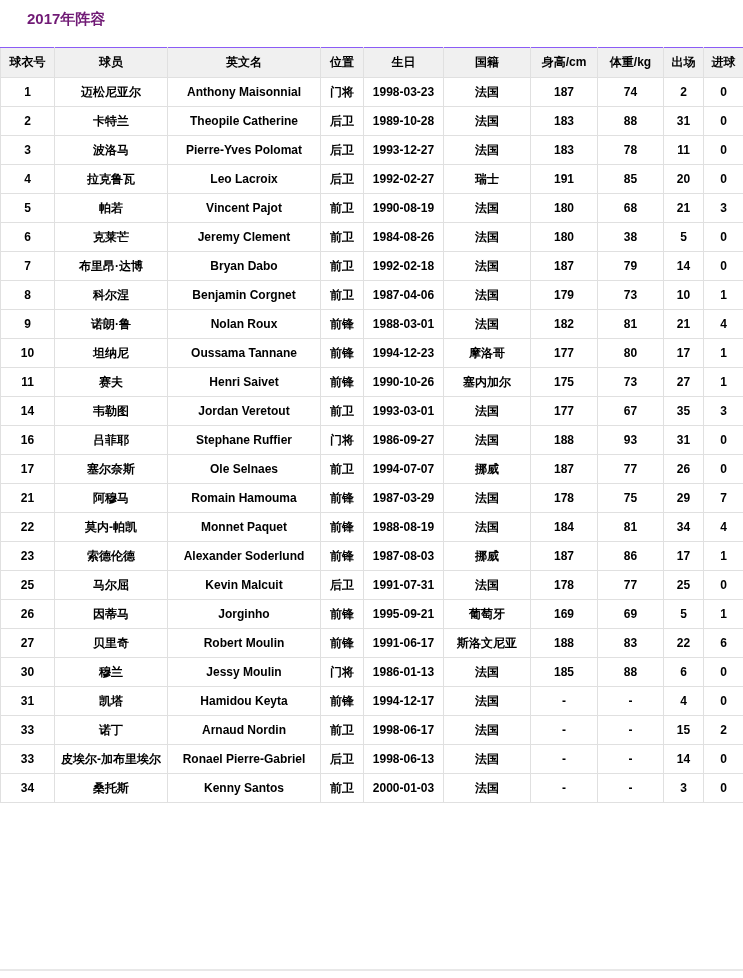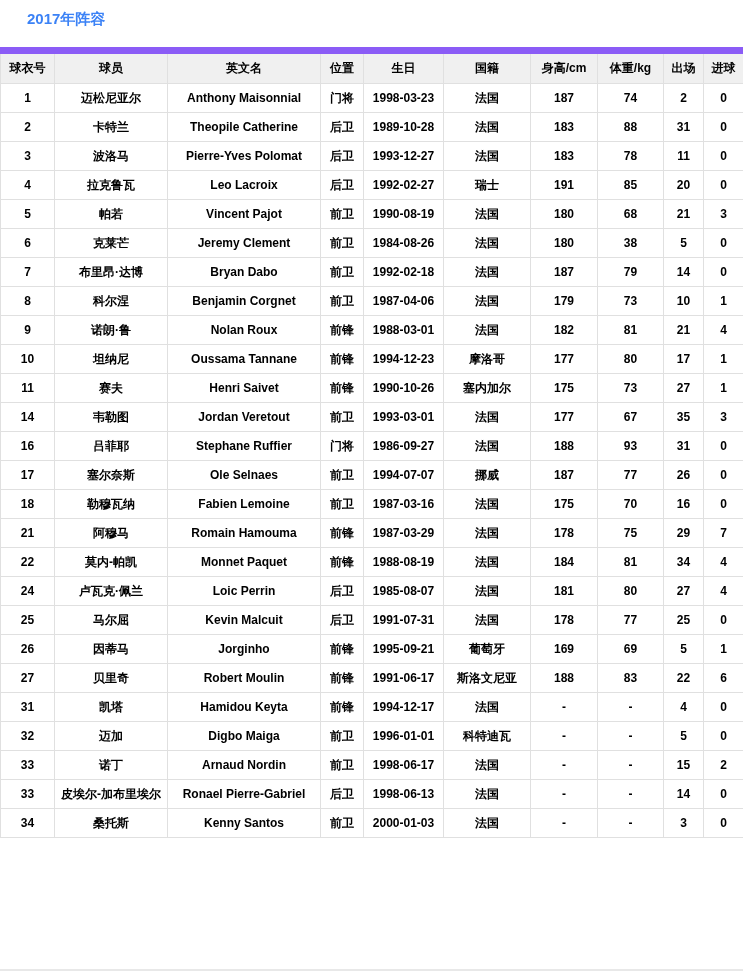--- a/index.html
+++ b/index.html
@@ -12,21 +12,21 @@
     font-family: "Liberation Sans", "DejaVu Sans", sans-serif;
   }
   .page {
     width: 743px;
     height: 978px;
     position: relative;
   }
   .title {
     font-size: 15px;
     font-weight: 700;
-    color: #3b82f6;
+    color: #701a75;
     padding: 11px 4px 0 27px;
     line-height: 16px;
   }
   table.roster {
     border-collapse: collapse;
     table-layout: fixed;
     width: 743px;
     margin-top: 20px;
   }
   table.roster th, table.roster td {
@@ -36,21 +36,21 @@
     font-size: 12px;
     font-weight: 700;
     color: #000;
     padding: 0;
     overflow: hidden;
     white-space: nowrap;
   }
   table.roster thead th {
     background: #f0f0f0;
     height: 29px;
-    border-top: 7px solid #8b5cf6;
+    border-top: 1px solid #8b5cf6;
     text-align: center;
   }
   table.roster tbody td {
     background: #ffffff;
     height: 28px;
   }
   .bottom-divider {
     position: absolute;
     left: 0;
     top: 969px;
@@ -255,32 +255,20 @@
           <td>Ole Selnaes</td>
           <td>前卫</td>
           <td>1994-07-07</td>
           <td>挪威</td>
           <td>187</td>
           <td>77</td>
           <td>26</td>
           <td>0</td>
         </tr>
         <tr>
-          <td>18</td>
-          <td>勒穆瓦纳</td>
-          <td>Fabien Lemoine</td>
-          <td>前卫</td>
-          <td>1987-03-16</td>
-          <td>法国</td>
-          <td>175</td>
-          <td>70</td>
-          <td>16</td>
-          <td>0</td>
-        </tr>
-        <tr>
           <td>21</td>
           <td>阿穆马</td>
           <td>Romain Hamouma</td>
           <td>前锋</td>
           <td>1987-03-29</td>
           <td>法国</td>
           <td>178</td>
           <td>75</td>
           <td>29</td>
           <td>7</td>
@@ -291,30 +279,30 @@
           <td>Monnet Paquet</td>
           <td>前锋</td>
           <td>1988-08-19</td>
           <td>法国</td>
           <td>184</td>
           <td>81</td>
           <td>34</td>
           <td>4</td>
         </tr>
         <tr>
-          <td>24</td>
-          <td>卢瓦克·佩兰</td>
-          <td>Loic Perrin</td>
-          <td>后卫</td>
-          <td>1985-08-07</td>
-          <td>法国</td>
-          <td>181</td>
-          <td>80</td>
-          <td>27</td>
-          <td>4</td>
+          <td>23</td>
+          <td>索德伦德</td>
+          <td>Alexander Soderlund</td>
+          <td>前锋</td>
+          <td>1987-08-03</td>
+          <td>挪威</td>
+          <td>187</td>
+          <td>86</td>
+          <td>17</td>
+          <td>1</td>
         </tr>
         <tr>
           <td>25</td>
           <td>马尔屈</td>
           <td>Kevin Malcuit</td>
           <td>后卫</td>
           <td>1991-07-31</td>
           <td>法国</td>
           <td>178</td>
           <td>77</td>
@@ -339,41 +327,41 @@
           <td>Robert Moulin</td>
           <td>前锋</td>
           <td>1991-06-17</td>
           <td>斯洛文尼亚</td>
           <td>188</td>
           <td>83</td>
           <td>22</td>
           <td>6</td>
         </tr>
         <tr>
+          <td>30</td>
+          <td>穆兰</td>
+          <td>Jessy Moulin</td>
+          <td>门将</td>
+          <td>1986-01-13</td>
+          <td>法国</td>
+          <td>185</td>
+          <td>88</td>
+          <td>6</td>
+          <td>0</td>
+        </tr>
+        <tr>
           <td>31</td>
           <td>凯塔</td>
           <td>Hamidou Keyta</td>
           <td>前锋</td>
           <td>1994-12-17</td>
           <td>法国</td>
           <td>-</td>
           <td>-</td>
           <td>4</td>
-          <td>0</td>
-        </tr>
-        <tr>
-          <td>32</td>
-          <td>迈加</td>
-          <td>Digbo Maiga</td>
-          <td>前卫</td>
-          <td>1996-01-01</td>
-          <td>科特迪瓦</td>
-          <td>-</td>
-          <td>-</td>
-          <td>5</td>
           <td>0</td>
         </tr>
         <tr>
           <td>33</td>
           <td>诺丁</td>
           <td>Arnaud Nordin</td>
           <td>前卫</td>
           <td>1998-06-17</td>
           <td>法国</td>
           <td>-</td>

